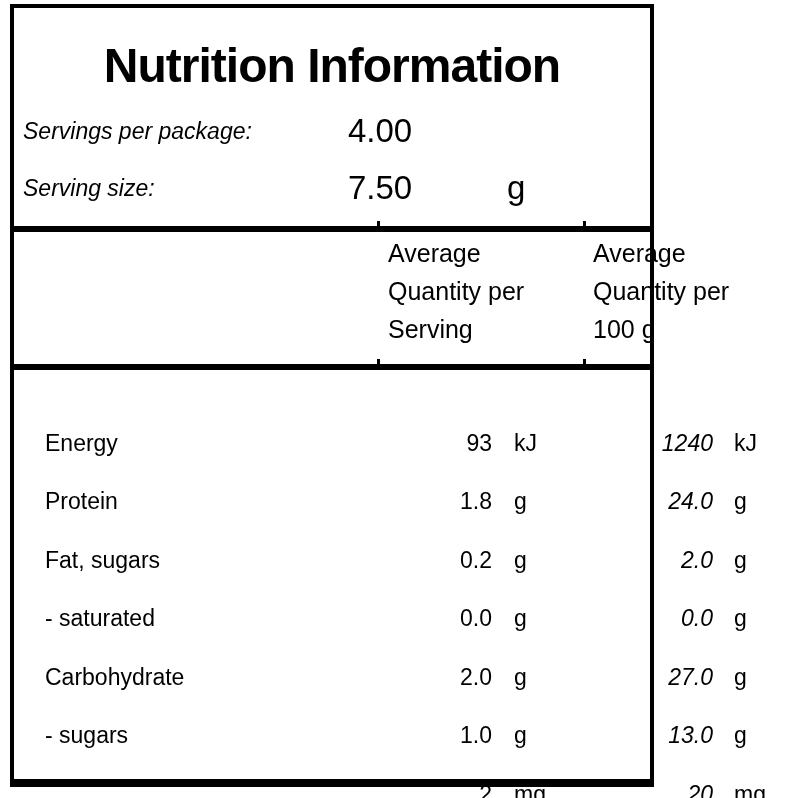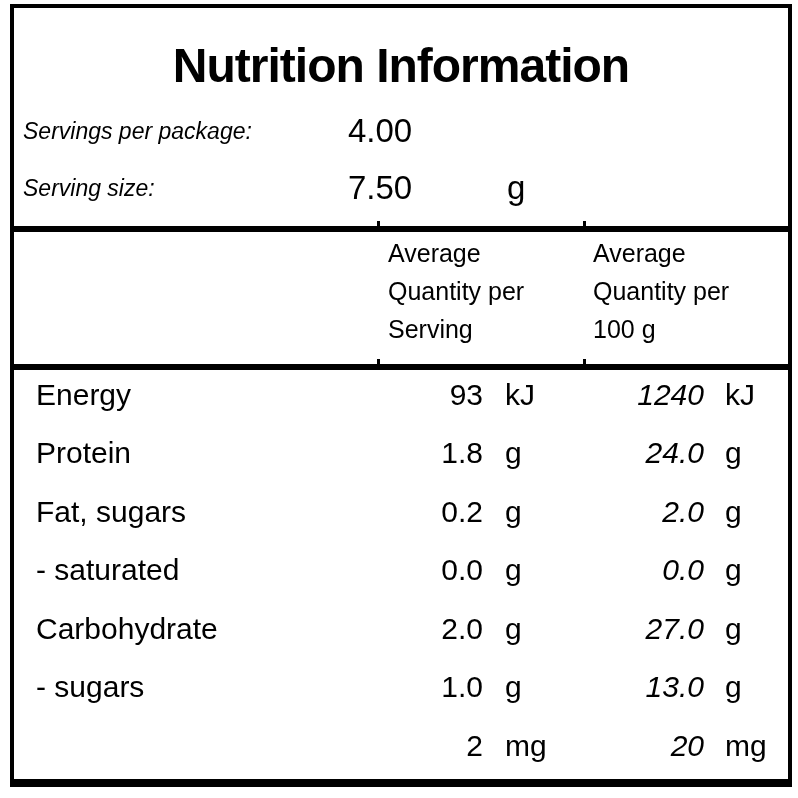--- a/index.html
+++ b/index.html
@@ -13,21 +13,21 @@
     height: 798px;
     background: var(--bg, #ffffff);
     font-family: "Liberation Sans", "DejaVu Sans", sans-serif;
     color: var(--fg, #000000);
     overflow: hidden;
   }
   .panel {
     position: absolute;
     left: 10px;
     top: 4px;
-    width: 782px;
+    width: 644px;
     height: 783px;
     box-sizing: border-box;
     border: 4px solid var(--line, #000000);
     border-bottom-width: 8px;
     background: var(--bg, #ffffff);
   }
   .title {
     position: absolute;
     left: 0;
     top: 30px;
@@ -85,25 +85,26 @@
     position: absolute;
     top: 226px;
     font-size: 25px;
     line-height: 38px;
     white-space: pre-line;
   }
   .colhead-serving { left: 374px; width: 205px; }
   .colhead-100g    { left: 579px; width: 200px; }
   .nrow {
     position: absolute;
-    left: 8px;
+    left: 17px;
     width: 100%;
     height: 34px;
-    font-size: 30px;
+    font-size: 23px;
     line-height: 34px;
+    margin-top: 48px;
   }
   .nrow .name {
     position: absolute;
     left: 14px;
     white-space: nowrap;
   }
   .nrow .v1 {
     position: absolute;
     left: 270px;
     width: 191px;

